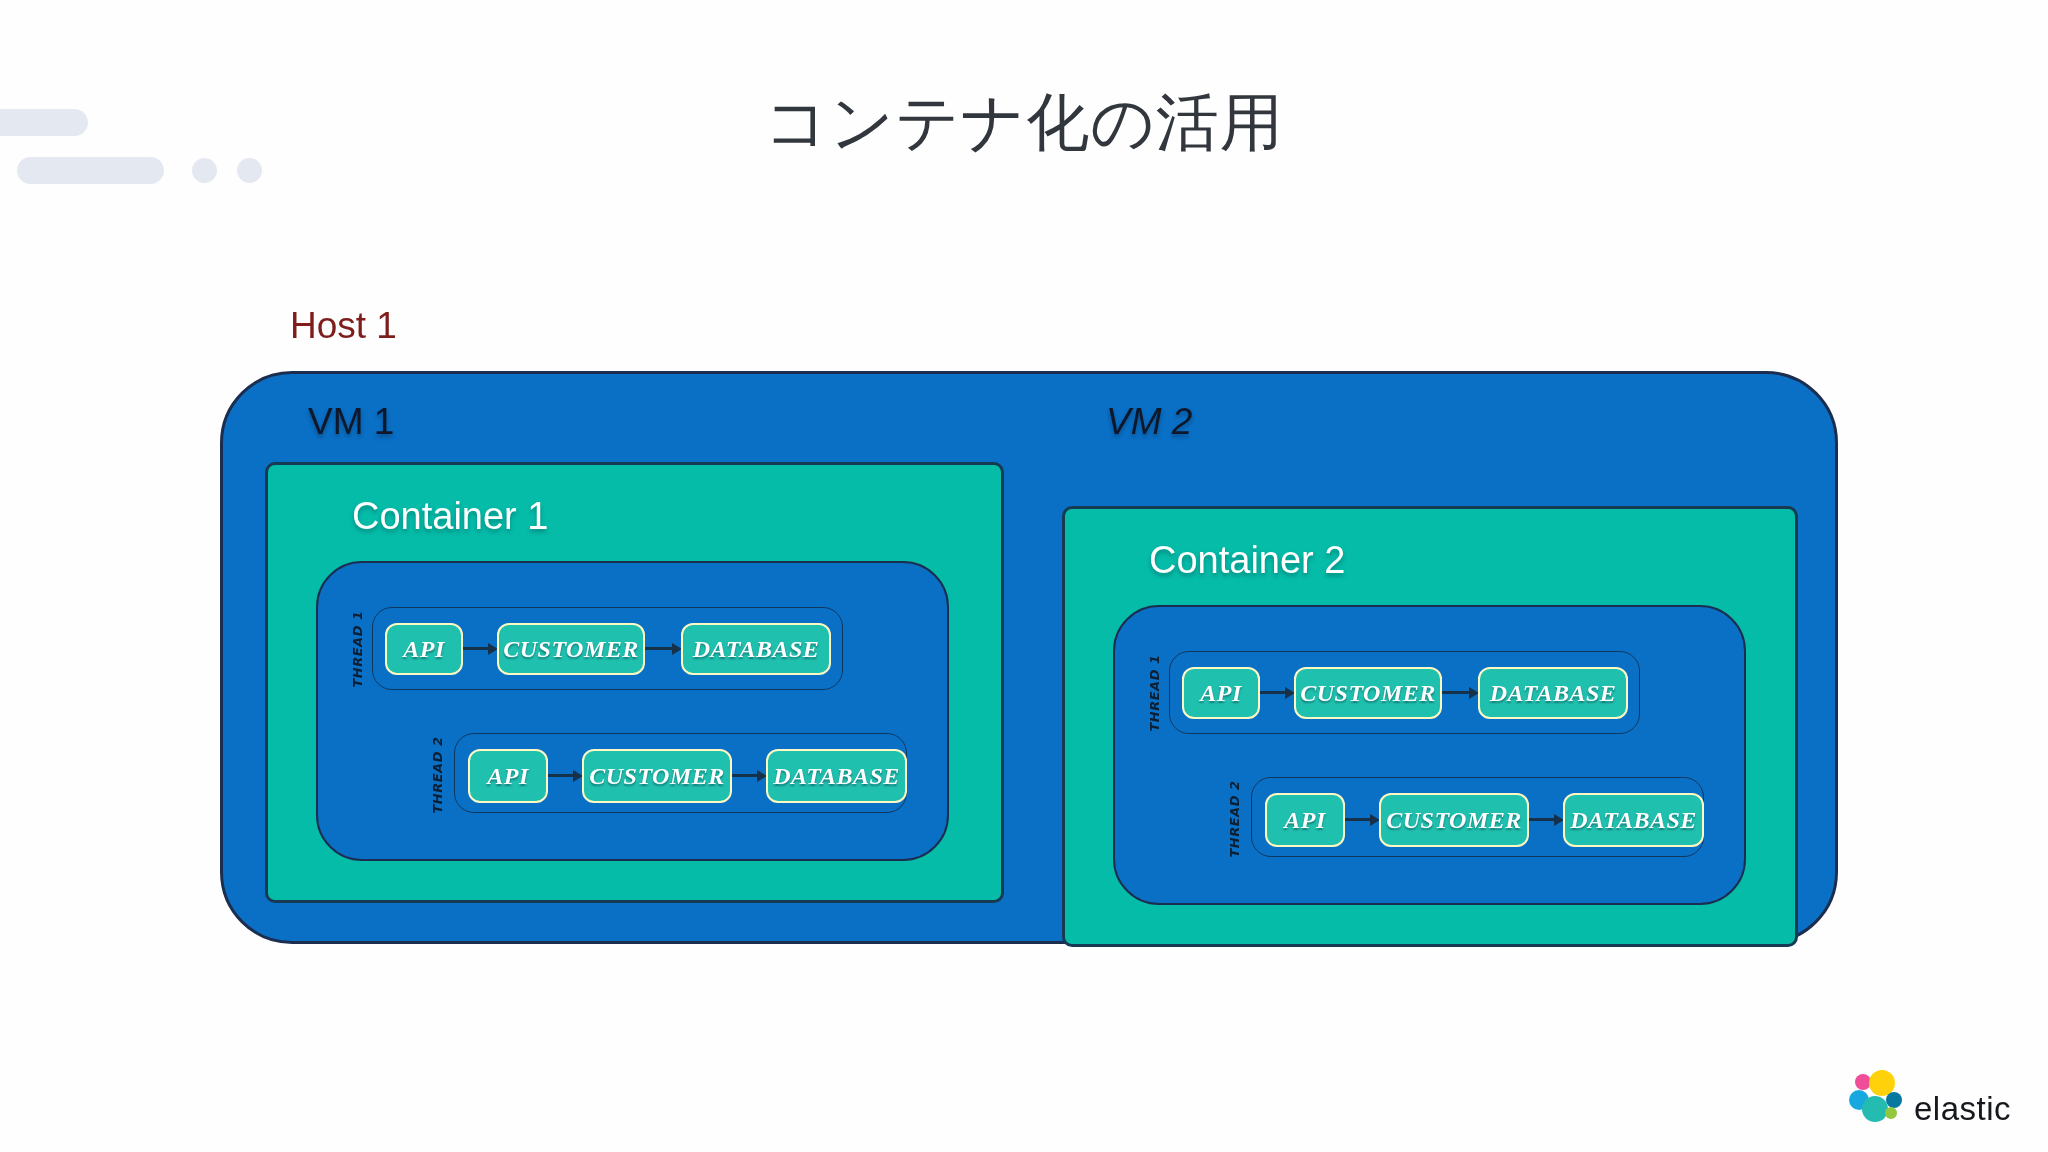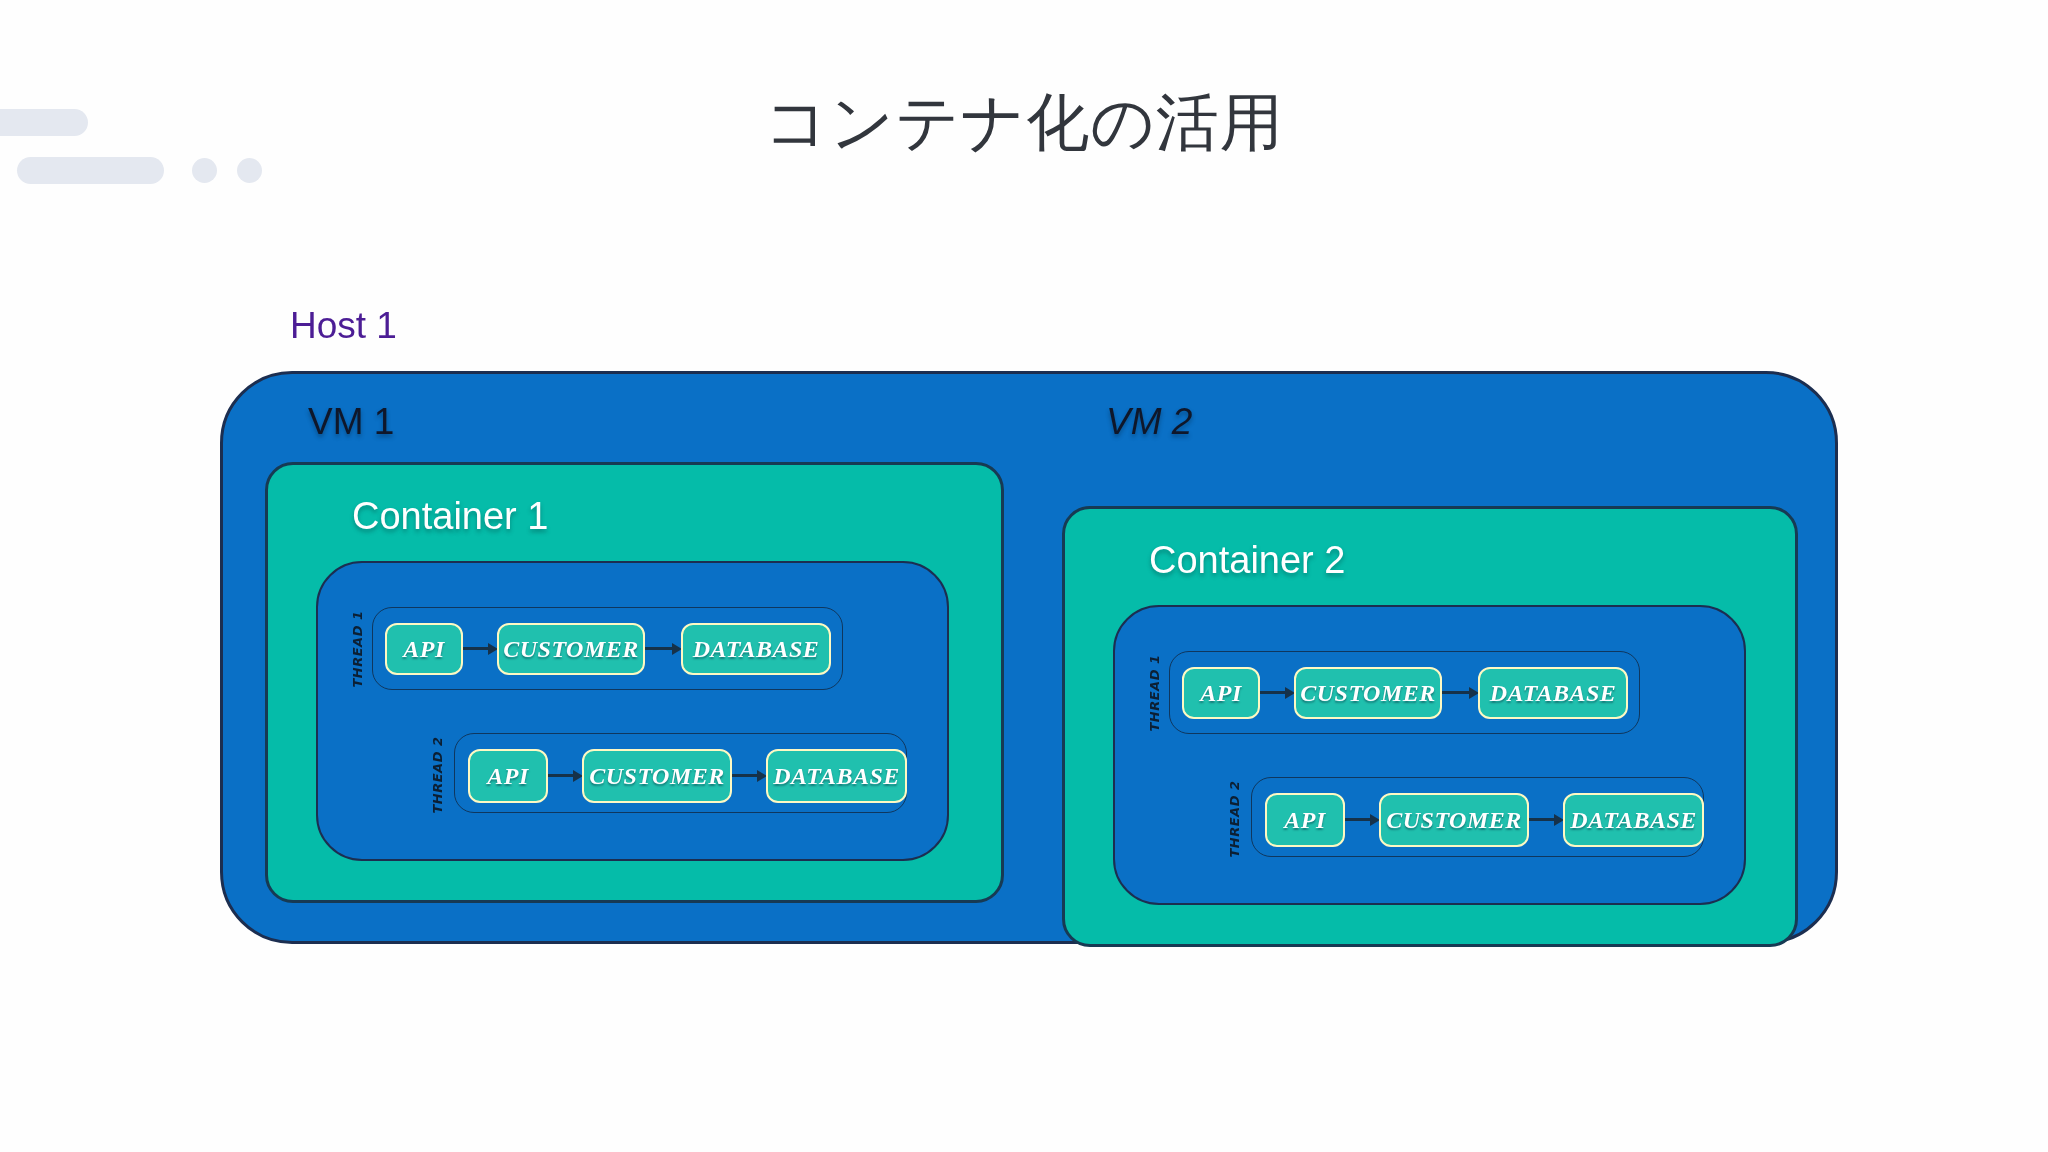--- a/index.html
+++ b/index.html
@@ -15,39 +15,39 @@
   .deco-dot{width:25px;height:25px;border-radius:50%;}
   .deco-dot1{left:192px;top:158px;}
   .deco-dot2{left:237px;top:158px;}
 
   .title{
     position:absolute;left:0;right:0;top:80px;text-align:center;
     font-size:63px;letter-spacing:1px;color:#32363d;font-weight:500;
   }
 
   .host-label{
-    position:absolute;left:290px;top:305px;font-size:37px;color:#4c1d95;
+    position:absolute;left:290px;top:305px;font-size:37px;color:#7f1d1d;
   }
 
   .host-box{
     position:absolute;left:220px;top:371px;width:1618px;height:573px;
     background:#0a70c6;border:3px solid #1c2e50;border-radius:72px;
     box-sizing:border-box;
   }
 
   .vm-label{
     position:absolute;top:401px;font-size:37px;color:#0f172a;
     text-shadow:0 3px 4px rgba(5,40,70,.45);
   }
   .vm1-label{left:308px;}
   .vm2-label{left:1106px;font-style:italic;}
 
   .container-box{
     position:absolute;top:462px;width:739px;height:441px;
-    background:#05bca9;border:3px solid #173a53;border-radius:28px;
+    background:#05bca9;border:3px solid #173a53;border-radius:10px;
     box-sizing:border-box;
   }
   .container1{left:265px;}
   .container2{left:1062px;width:736px;margin-top:44px;}
 
   .container-label{
     position:absolute;left:84px;top:30px;font-size:38px;color:#fff;
     text-shadow:0 3px 4px rgba(5,60,60,.4);
   }
 
@@ -160,14 +160,25 @@
       <div class="thread-group tg-row2"></div>
       <div class="thread-label tl-row2">THREAD 2</div>
       <div class="node-box r2-api">API</div>
       <div class="arrow ar2-a"></div>
       <div class="node-box r2-customer">CUSTOMER</div>
       <div class="arrow ar2-b"></div>
       <div class="node-box r2-database">DATABASE</div>
     </div>
   </div>
 
+  <div class="brand">
+    <svg width="56" height="58" viewBox="0 0 56 58">
+      <circle cx="15" cy="13" r="8" fill="#f04e98"></circle>
+      <circle cx="34" cy="14" r="13" fill="#fed10a"></circle>
+      <circle cx="11" cy="31" r="10" fill="#17a8e0"></circle>
+      <circle cx="46" cy="31" r="8" fill="#0779a1"></circle>
+      <circle cx="27" cy="40" r="13" fill="#24bbb1"></circle>
+      <circle cx="43" cy="44" r="6" fill="#93c83e"></circle>
+    </svg>
+    <span class="brand-name">elastic</span>
+  </div>
 
 </div>
 
 </body></html>

